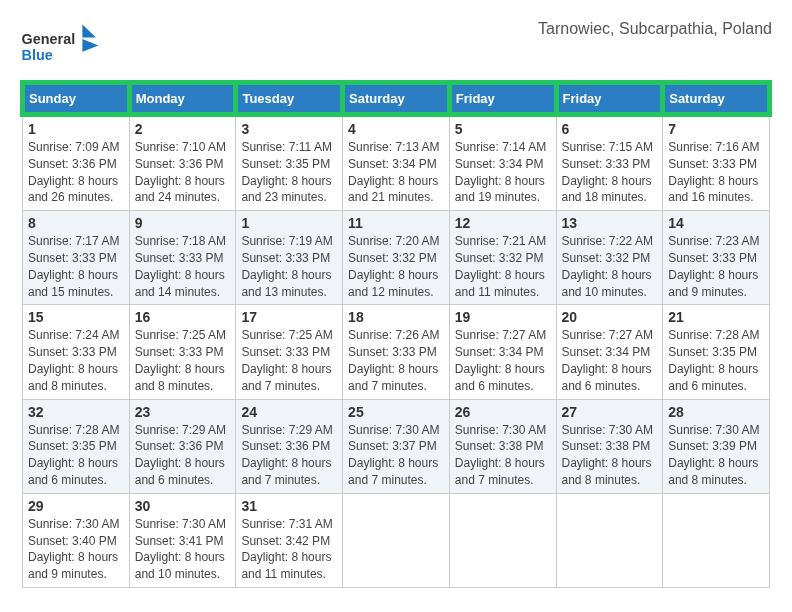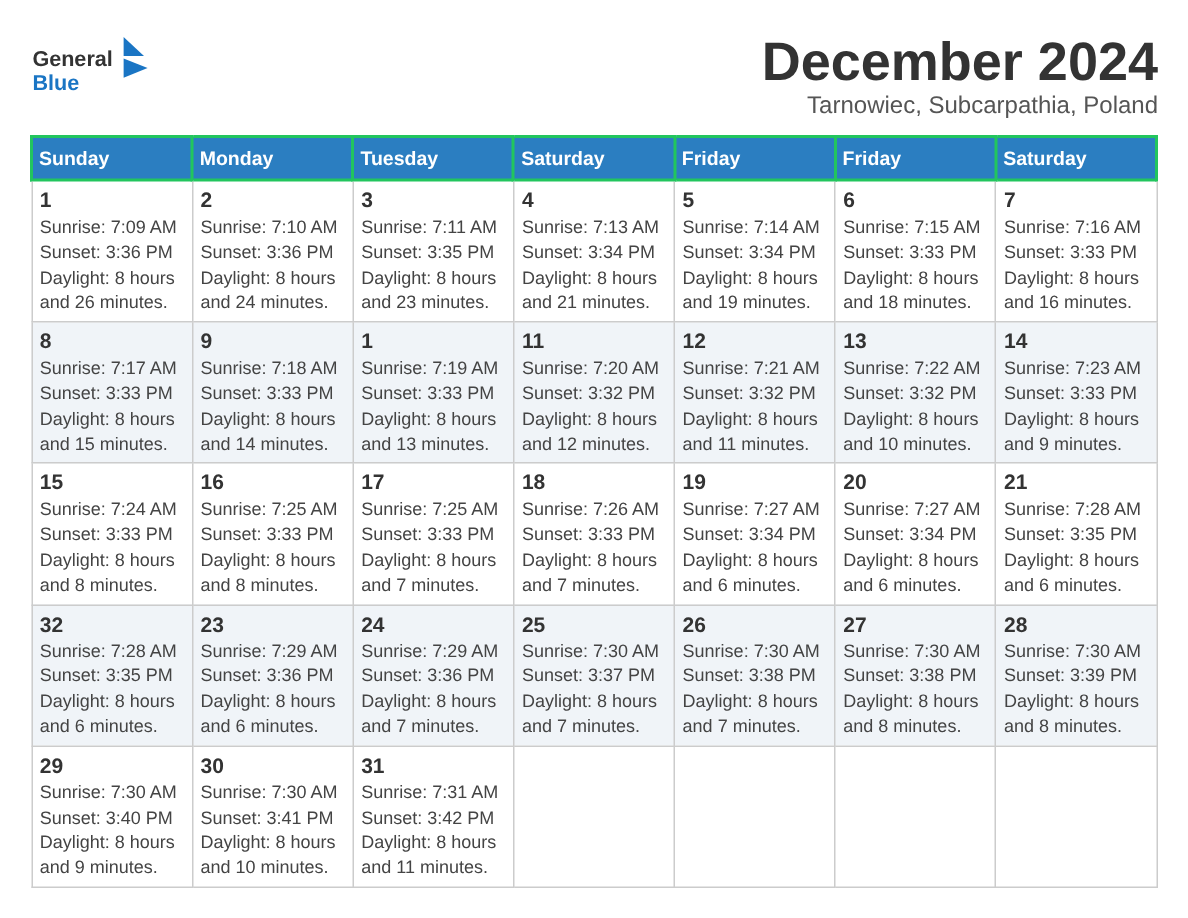--- a/index.html
+++ b/index.html
@@ -39,21 +39,21 @@
       border-collapse: collapse;
       font-size: 11px;
     }
     .calendar-table th {
       background: #2b7ec1;
       color: white;
       padding: 6px 4px;
       text-align: left;
       font-size: 13px;
       font-weight: bold;
-      border: 2px solid #22c55e;
+      border: 5px solid #22c55e;
     }
     .calendar-table td {
       border: 1px solid #ccc;
       vertical-align: top;
       padding: 4px 5px;
       width: calc(100% / 7);
       min-height: 80px;
       background: #fff;
     }
     .calendar-table tr:nth-child(even) td {
@@ -85,21 +85,20 @@
 <div class="header">
   <div class="logo">
     <svg class="logo-svg" viewBox="0 0 100 55">
       <text x="2" y="26" font-family="Arial" font-size="18" font-weight="bold" fill="#333">General</text>
       <text x="2" y="46" font-family="Arial" font-size="18" font-weight="bold" fill="#1a75c4">Blue</text>
       <polygon points="78,2 95,18 78,18" fill="#1a75c4"></polygon>
       <polygon points="78,20 98,28 78,36" fill="#1a75c4"></polygon>
     </svg>
   </div>
   <div class="title-block">
-    <div class="month-title">December 2024</div>
     <div class="location-title">Tarnowiec, Subcarpathia, Poland</div>
   </div>
 </div>
 
 <table class="calendar-table">
   <thead>
     <tr id="weekday-header">
     <th>Sunday</th>
         <th>Monday</th>
         <th>Tuesday</th>

